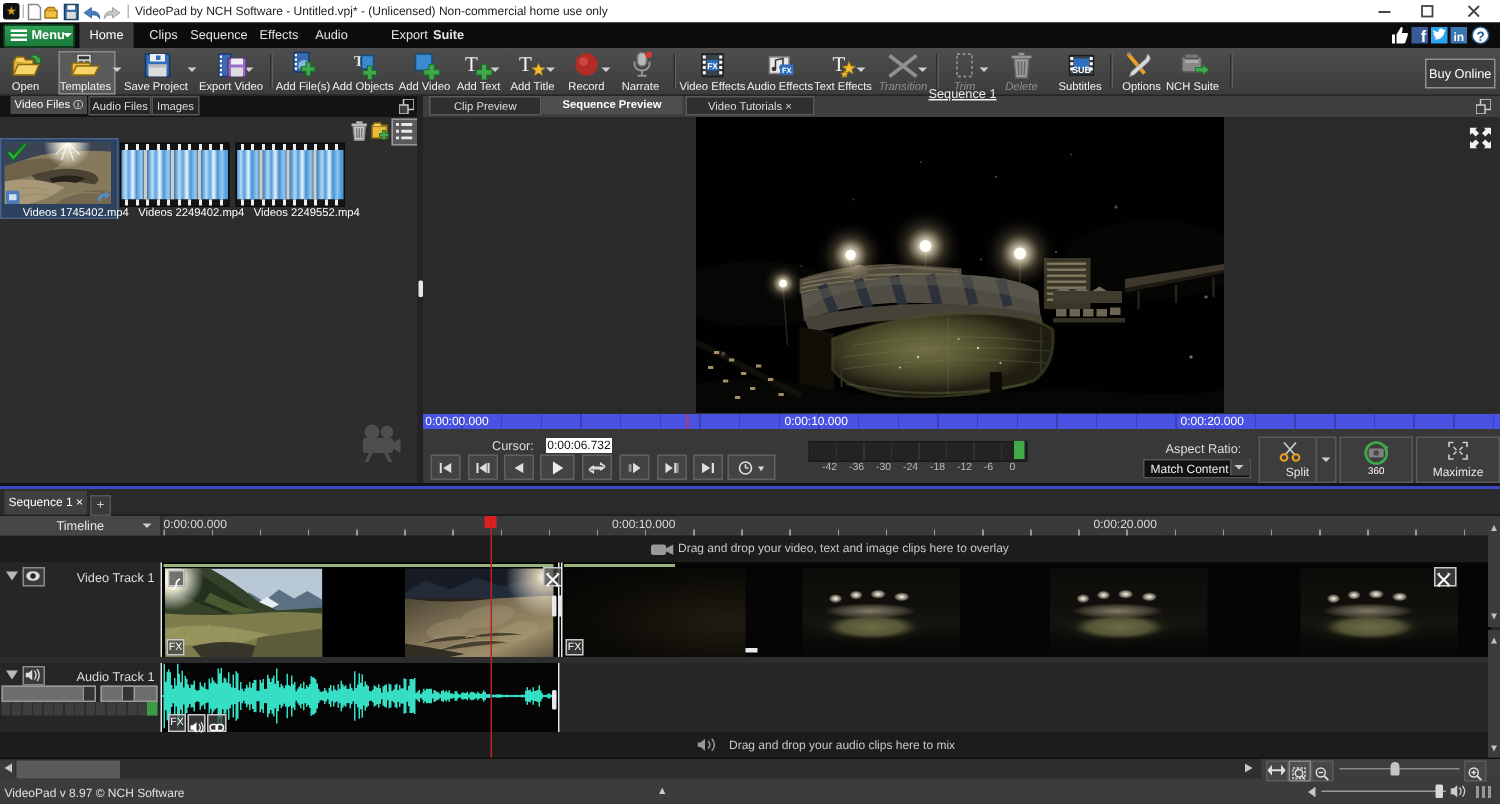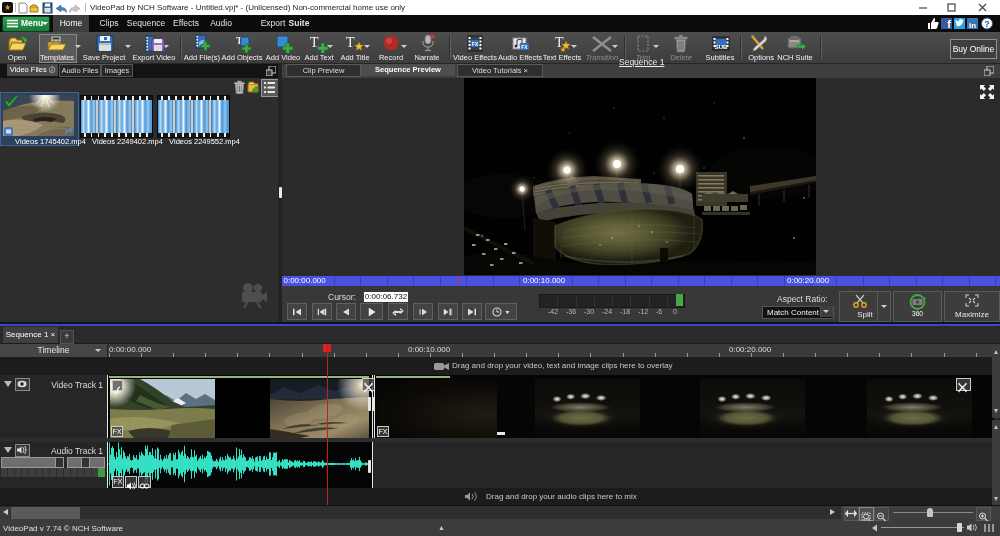--- a/index.html
+++ b/index.html
@@ -855,21 +855,21 @@
         <line x1="6.7" y1="6.2" x2="9.5" y2="9" stroke="#ddd" stroke-width="1.2"></line>
       </svg></div>
 
 <div class="abs" style="left:992px;top:344px;width:8px;height:74px;background:#3c3c3c;"></div>
 <div class="abs" style="left:993.5px;top:350px;width:0;height:0;border-left:2.5px solid transparent;border-right:2.5px solid transparent;border-bottom:4px solid #c0c0c0;"></div>
 <div class="abs" style="left:993.5px;top:409px;width:0;height:0;border-left:2.5px solid transparent;border-right:2.5px solid transparent;border-top:4px solid #c0c0c0;"></div>
 <div class="abs" style="left:992px;top:420px;width:8px;height:85px;background:#3c3c3c;"></div>
 <div class="abs" style="left:993.5px;top:425px;width:0;height:0;border-left:2.5px solid transparent;border-right:2.5px solid transparent;border-bottom:4px solid #c0c0c0;"></div>
 <div class="abs" style="left:993.5px;top:497px;width:0;height:0;border-left:2.5px solid transparent;border-right:2.5px solid transparent;border-top:4px solid #c0c0c0;"></div>
 
-<div class="abs" style="left:3px;top:524px;font-size:8px;color:#e0e0e0;">VideoPad v 7.74 © NCH Software</div>
+<div class="abs" style="left:3px;top:524px;font-size:8px;color:#e0e0e0;">VideoPad v 8.97 © NCH Software</div>
 <div class="abs" style="left:438px;top:524px;font-size:7px;color:#ccc;">▲</div>
 <svg class="abs" style="left:870px;top:524px;" width="8" height="8" viewBox="0 0 8 8">
       <path d="M7 .5L2 4 7 7.5z" fill="#c4c4c4"></path>
     </svg>
 <div class="abs" style="left:881px;top:527px;width:83px;height:1px;background:#999;"></div>
 <div class="abs" style="left:957px;top:523px;width:5px;height:9px;background:#d8d8d8;border-radius:1px;"></div>
 <svg class="abs" style="left:967px;top:523px;" width="12" height="9" viewBox="0 0 12 9">
       <path d="M0 2.5h2L4.5 .5v8L2 6.5H0z" fill="#ccc"></path>
       <path d="M6 2q2 2.5 0 5M8 1q3 3.5 0 7" stroke="#ccc" stroke-width=".9" fill="none"></path>
     </svg>

